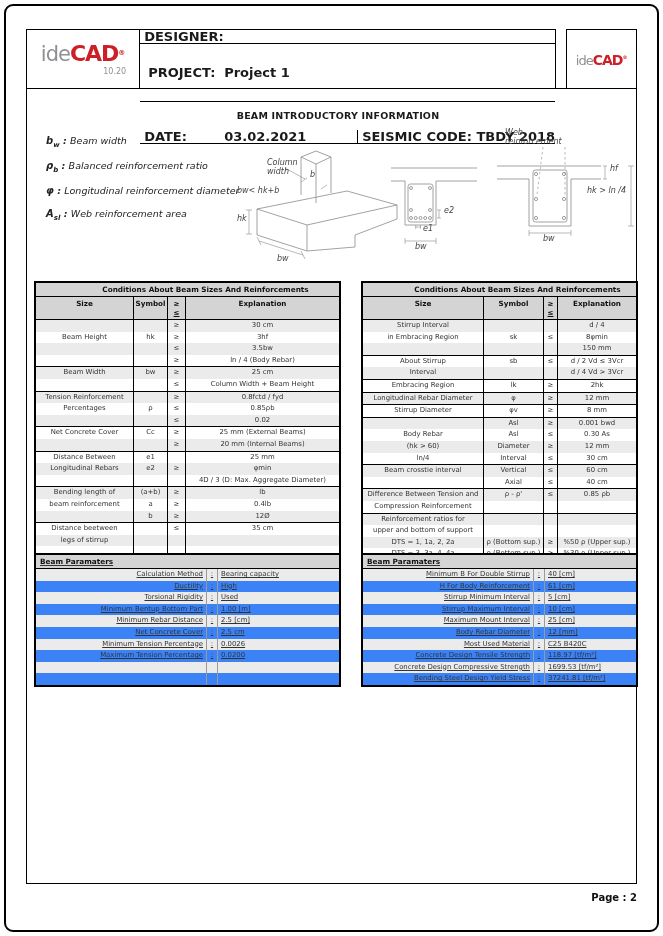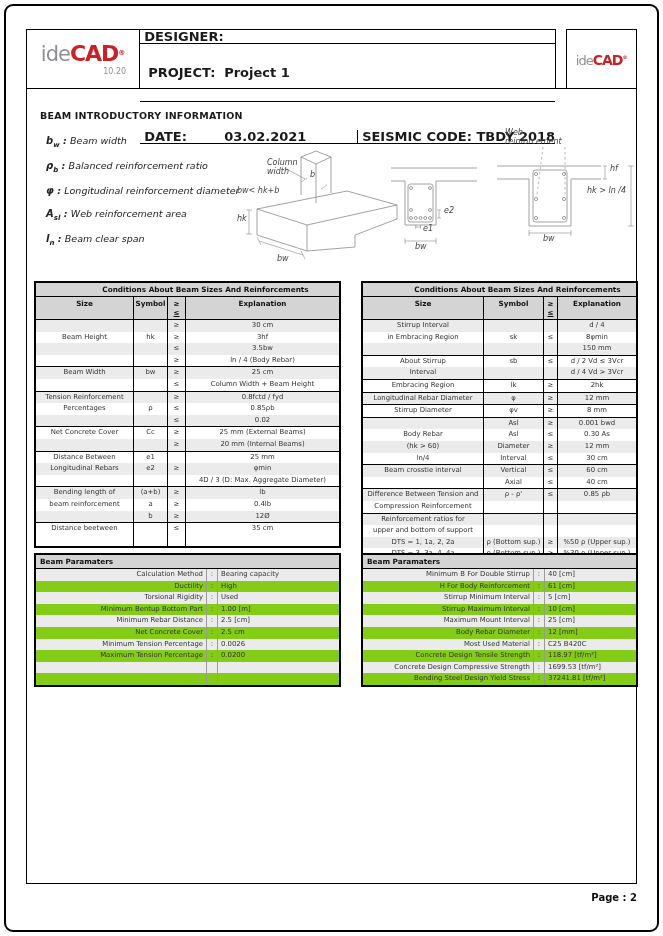--- a/index.html
+++ b/index.html
@@ -34,21 +34,21 @@
   .h-seismic{padding-left:4px;}
   .h-row.r3{padding-left:0;margin-top:28px;}
   .h-row.r3 .h-left{padding-left:4px;}
   .logo-box-right{width:72px;margin-left:10px;border:1px solid #000;box-sizing:border-box;display:flex;align-items:center;justify-content:center;}
   .logo-box-right .logo-ide{font-size:13px;}
   .logo-box-right .logo-cad{font-size:14px;}
   .logo-box-right .logo-reg{font-size:5px;}
 
   
   .content{position:absolute;top:88px;left:26px;width:611px;height:796px;border:1px solid #000;box-sizing:border-box;}
-  .page-title{font-size:9.5px;font-weight:bold;letter-spacing:0.2px;margin:21px 0 0 13px;}
+  .page-title{font-size:9.5px;font-weight:bold;letter-spacing:0.2px;margin:21px 0 0 13px;text-align:center;}
   .definitions{margin:14px 0 0 19px;width:218px;font-size:9.5px;font-style:italic;color:#222;}
   .def-row{margin-bottom:11px;line-height:1.15;}
   .def-sym{font-weight:bold;font-size:10px;}
   .def-sym sub{font-size:7px;}
   .def-colon{font-weight:bold;}
 
   
   .diagram{position:absolute;}
   .diagram svg{display:block;}
   .dlabel{position:absolute;font-size:8px;font-style:italic;color:#444;line-height:1.12;white-space:nowrap;}
@@ -69,21 +69,21 @@
   .chead .ccell.op{flex-direction:column;align-items:center;line-height:9px;padding-top:1px;font-size:7px;}
   .op-le{text-decoration:underline;}
   .crow{display:grid;height:11.6px;line-height:11.6px;}
   .crow.shade{background:var(--row-shade);}
   .crow.gs{border-top:1px solid #000;}
   .cbody .crow:first-child{border-top:none;}
   .ccell{text-align:center;overflow:hidden;white-space:nowrap;border-left:1px solid #000;}
   .ccell.size{border-left:none;}
 
   
-  .param-table{position:absolute;border:2px solid #000;background:#84cc16;font-size:6.9px;color:var(--cell-ink);box-sizing:border-box;}
+  .param-table{position:absolute;border:2px solid #000;background:#3b82f6;font-size:6.9px;color:var(--cell-ink);box-sizing:border-box;text-decoration:underline;}
   .param-left{top:464px;left:7px;width:307px;}
   .param-right{top:464px;left:334px;width:277px;}
   .ptitle{height:13px;line-height:13px;background:var(--bar-gray);font-weight:bold;font-size:7.3px;padding-left:4px;border-bottom:1px solid #000;color:#111;text-align:left;}
   .prow{display:grid;grid-template-columns:170px 12px 1fr;height:11.6px;line-height:11.6px;}
   .prow.shade{background:var(--row-shade);}
   .plabel{text-align:right;padding-right:3px;white-space:nowrap;overflow:hidden;}
   .pcolon{text-align:center;border-left:1px solid #9a9a9a;border-right:1px solid #9a9a9a;}
   .pvalue{text-align:left;padding-left:3px;white-space:nowrap;}
 
   .footer{position:absolute;right:26px;bottom:33px;font-size:10px;font-weight:bold;color:#111;}
@@ -122,21 +122,20 @@
     </div>
   </div>
 
   <div class="content">
     <div class="page-title">BEAM INTRODUCTORY INFORMATION</div>
     <div class="definitions">
         <div class="def-row"><span class="def-sym">b<sub>w</sub></span><span class="def-colon"> : </span><span class="def-desc">Beam width</span></div>
         <div class="def-row"><span class="def-sym">ρ<sub>b</sub></span><span class="def-colon"> : </span><span class="def-desc">Balanced reinforcement ratio</span></div>
         <div class="def-row"><span class="def-sym">φ</span><span class="def-colon"> : </span><span class="def-desc">Longitudinal reinforcement diameter</span></div>
         <div class="def-row"><span class="def-sym">A<sub>sl</sub></span><span class="def-colon"> : </span><span class="def-desc">Web reinforcement area</span></div>
-        <div class="def-row"><span class="def-sym">l<sub>n</sub></span><span class="def-colon"> : </span><span class="def-desc">Beam clear span</span></div>
       </div>
 
     <div class="diagram d1">
       <svg width="165" height="125" viewBox="0 0 165 125">
         <g fill="none" stroke="#8a8a8a" stroke-width="0.8">
           <path d="M64,10 L79,4 L94,10 L79,17 Z"></path>
           <path d="M64,10 L64,48 M79,17 L79,56 M94,10 L94,46"></path>
           <path d="M20,62 L110,44 L160,58 L70,78 Z"></path>
           <path d="M20,62 L20,88 L70,104 L70,78"></path>
           <path d="M160,58 L160,72 L118,88 L118,100 L70,104"></path>
@@ -319,20 +318,26 @@
             <div class="ccell symbol">b</div>
             <div class="ccell op">≥</div>
             <div class="ccell expl">12Ø</div>
           </div>
           <div class="crow gs">
             <div class="ccell size">Distance beetween</div>
             <div class="ccell symbol"></div>
             <div class="ccell op">≤</div>
             <div class="ccell expl">35 cm</div>
           </div>
+          <div class="crow shade">
+            <div class="ccell size">legs of stirrup</div>
+            <div class="ccell symbol"></div>
+            <div class="ccell op"></div>
+            <div class="ccell expl"></div>
+          </div>
           <div class="crow">
             <div class="ccell size"></div>
             <div class="ccell symbol"></div>
             <div class="ccell op"></div>
             <div class="ccell expl"></div>
           </div>
         </div>
     </div>
 
     <div class="cond-table cond-right">

